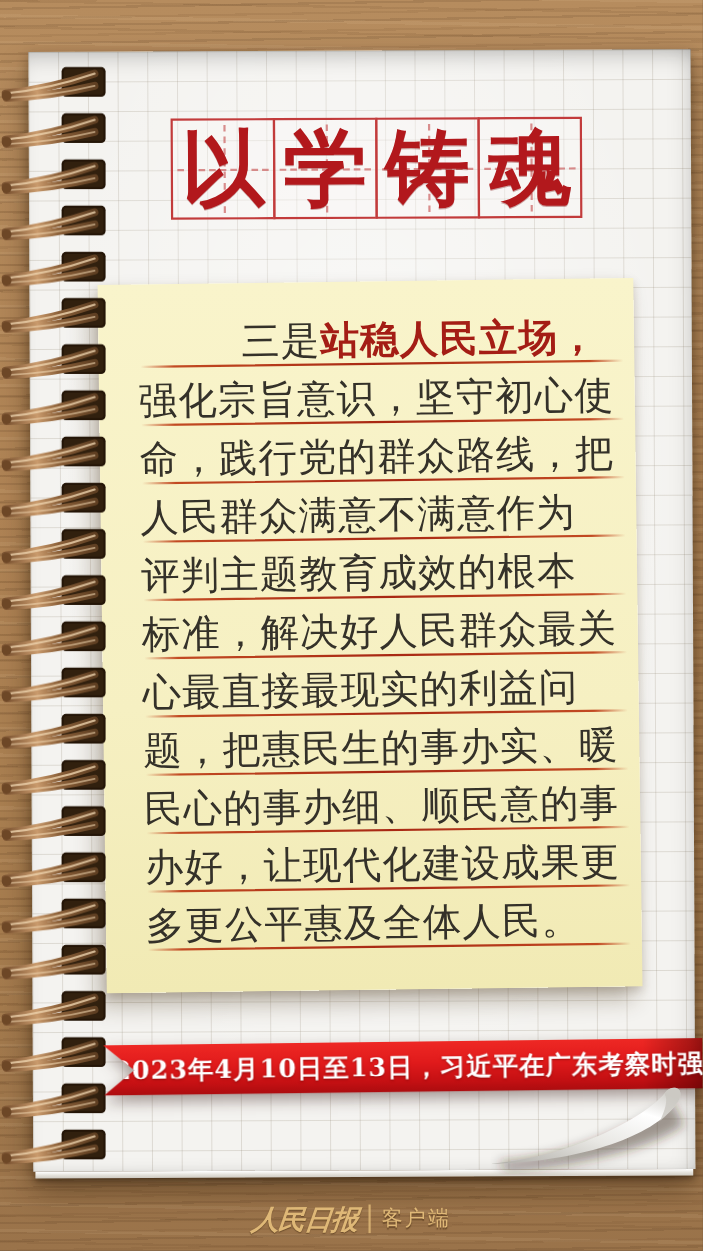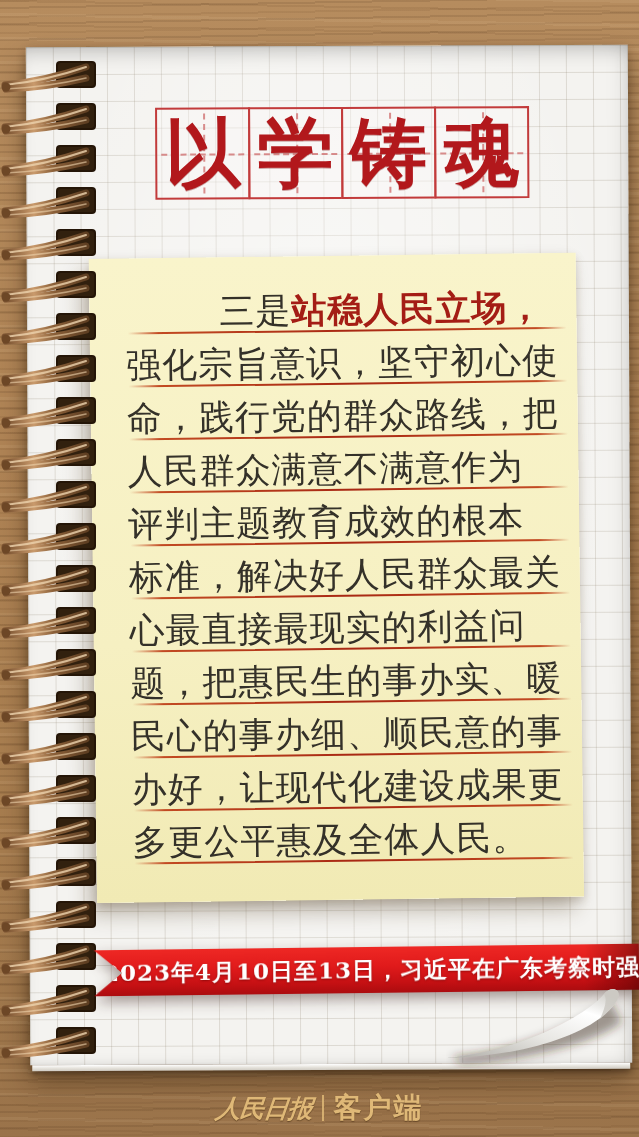--- a/index.html
+++ b/index.html
@@ -117,21 +117,21 @@
     display:flex; align-items:center; justify-content:center; gap:10px;
     color:#dfb877;
   }
   .brand-script {
     font-family:"DejaVu Serif", serif; font-style:italic; font-weight:700;
     font-size:25px; transform:skewX(-6deg); letter-spacing:-1px;
     text-shadow:0 1px 1px rgba(60,35,10,0.5);
   }
   .brand-divider { width:2px; height:26px; background:rgba(223,184,119,0.85); }
   .brand-suffix {
-    font-family:"DejaVu Sans", sans-serif; font-weight:700; font-size:28px;
+    font-family:"DejaVu Sans", sans-serif; font-weight:400; font-size:19px;
     letter-spacing:2px; text-shadow:0 1px 1px rgba(60,35,10,0.5);
   }
 </style>
 </head>
 <body>
 
 <div id="stage">
 
   <div class="notebook-page">
 

